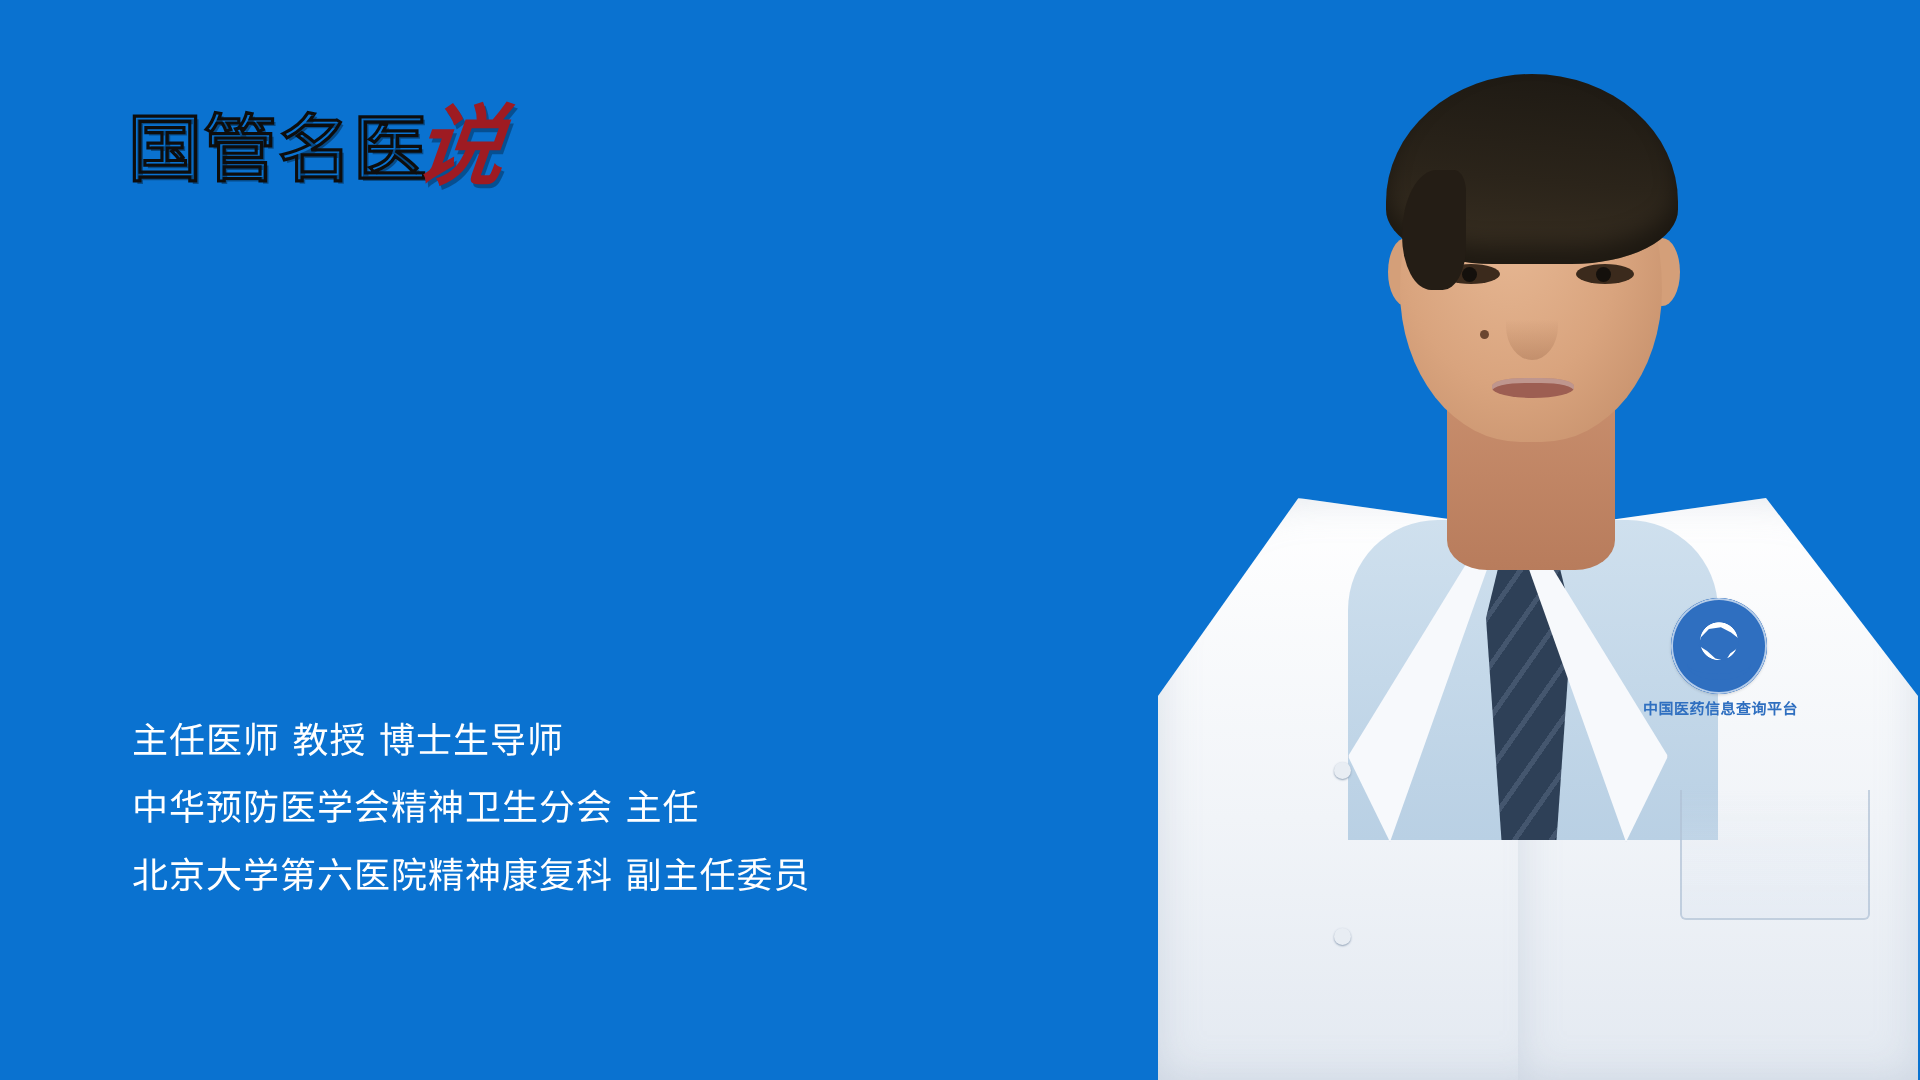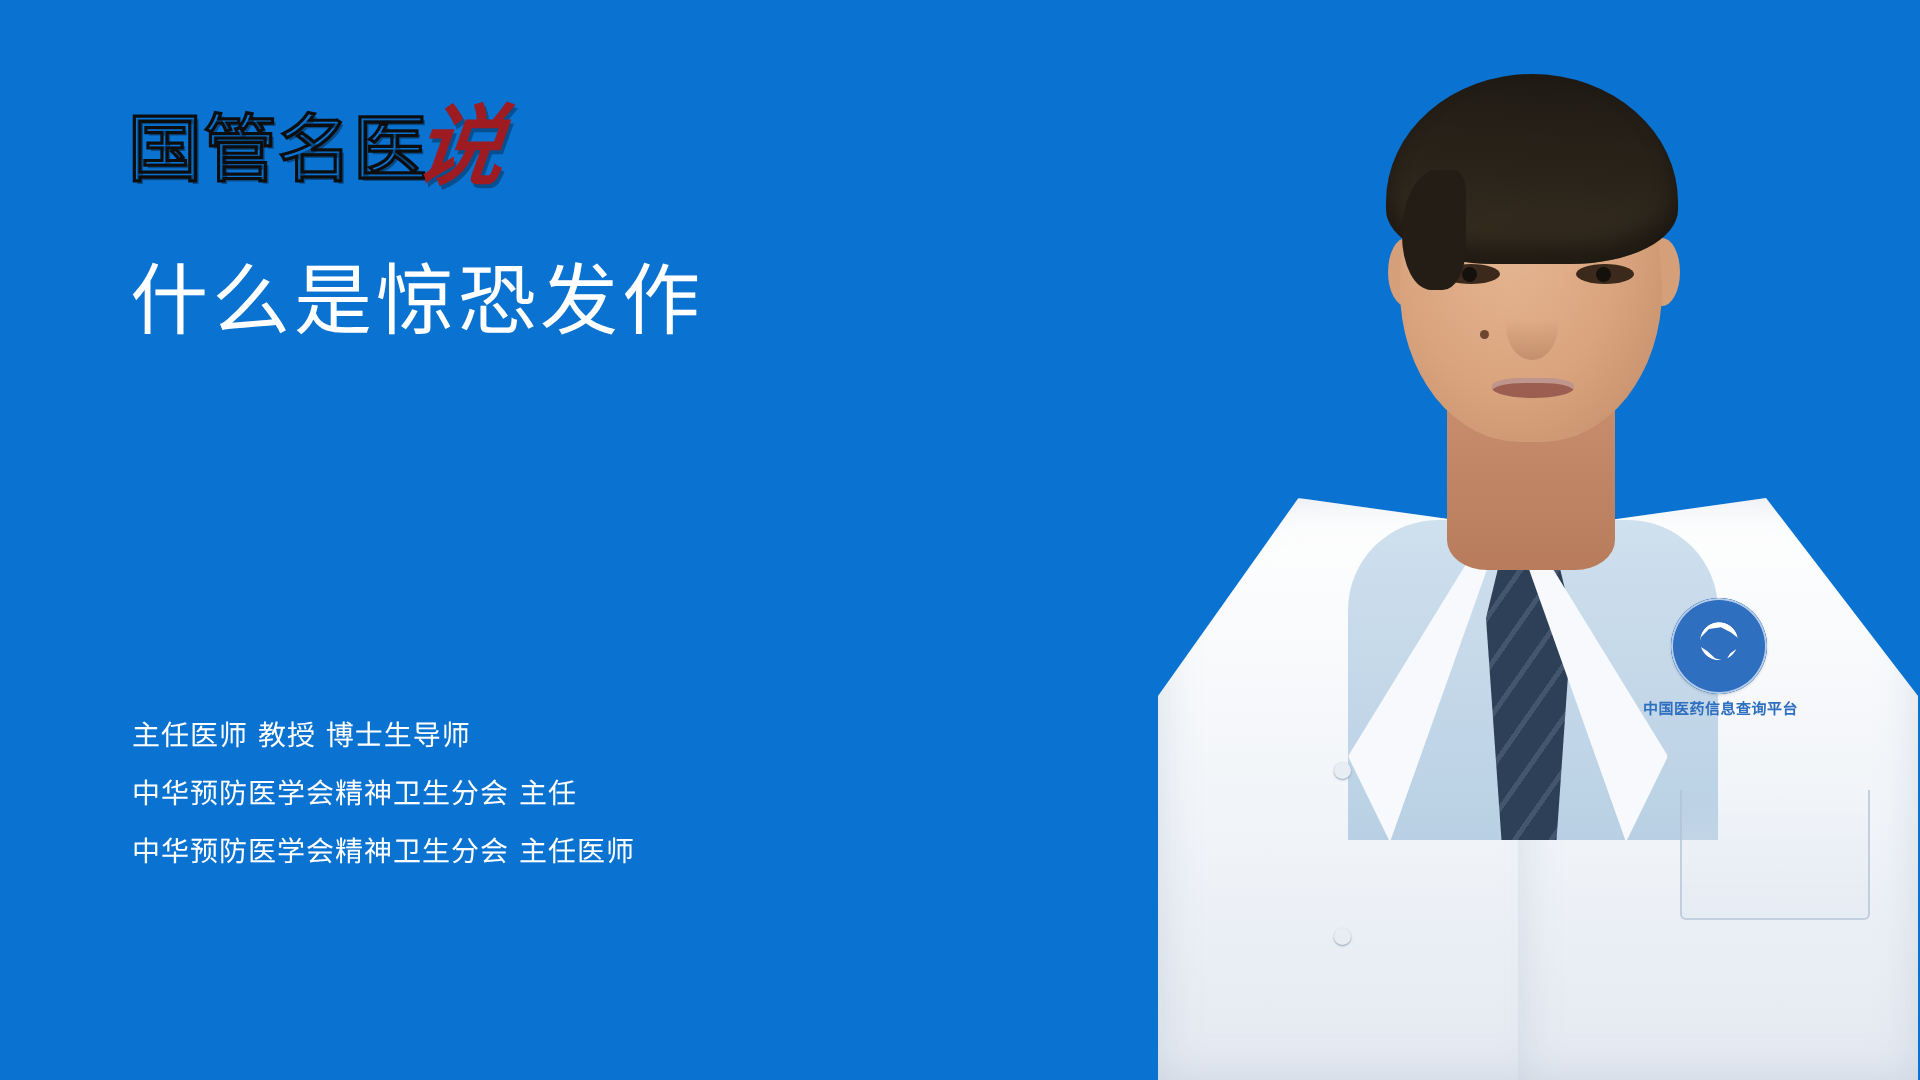--- a/index.html
+++ b/index.html
@@ -95,21 +95,21 @@
   .credentials {
     position: absolute;
     left: 132px;
     top: 720px;
     display: flex;
     flex-direction: column;
     gap: 26px;
   }
   .cred-line {
     font-family: "DejaVu Sans", "Liberation Sans", sans-serif;
-    font-size: 28px;
+    font-size: 36px;
     font-weight: 400;
     color: #ffffff;
     letter-spacing: 1px;
     line-height: 1.15;
     white-space: nowrap;
   }
 
   
   .portrait {
     position: absolute;
@@ -372,27 +372,26 @@
 
 <div id="stage" style="background: rgb(10, 114, 208); padding-left: 28px;">
 
   <div class="bg" style="background: rgb(10, 114, 208);"></div>
 
   <div class="logo-wrap">
     <span class="logo-main">国管名医</span>
     <span class="logo-accent" style="color: rgb(158, 27, 34);">说</span>
   </div>
 
-  <h1 class="headline">什么是惊恐发作</h1>
 
 
   <div class="credentials">
     <div class="cred-line">主任医师  教授  博士生导师</div>
     <div class="cred-line">中华预防医学会精神卫生分会  主任</div>
-    <div class="cred-line">中华预防医学会精神卫生分会  主任医师</div>
+    <div class="cred-line">北京大学第六医院精神康复科  副主任委员</div>
   </div>
 
   <div class="portrait">
     <div class="p-shadow"></div>
 
     <div class="p-coat-l"></div>
     <div class="p-coat-r"></div>
 
     <div class="p-shirt"></div>
     <div class="p-tie"></div>

